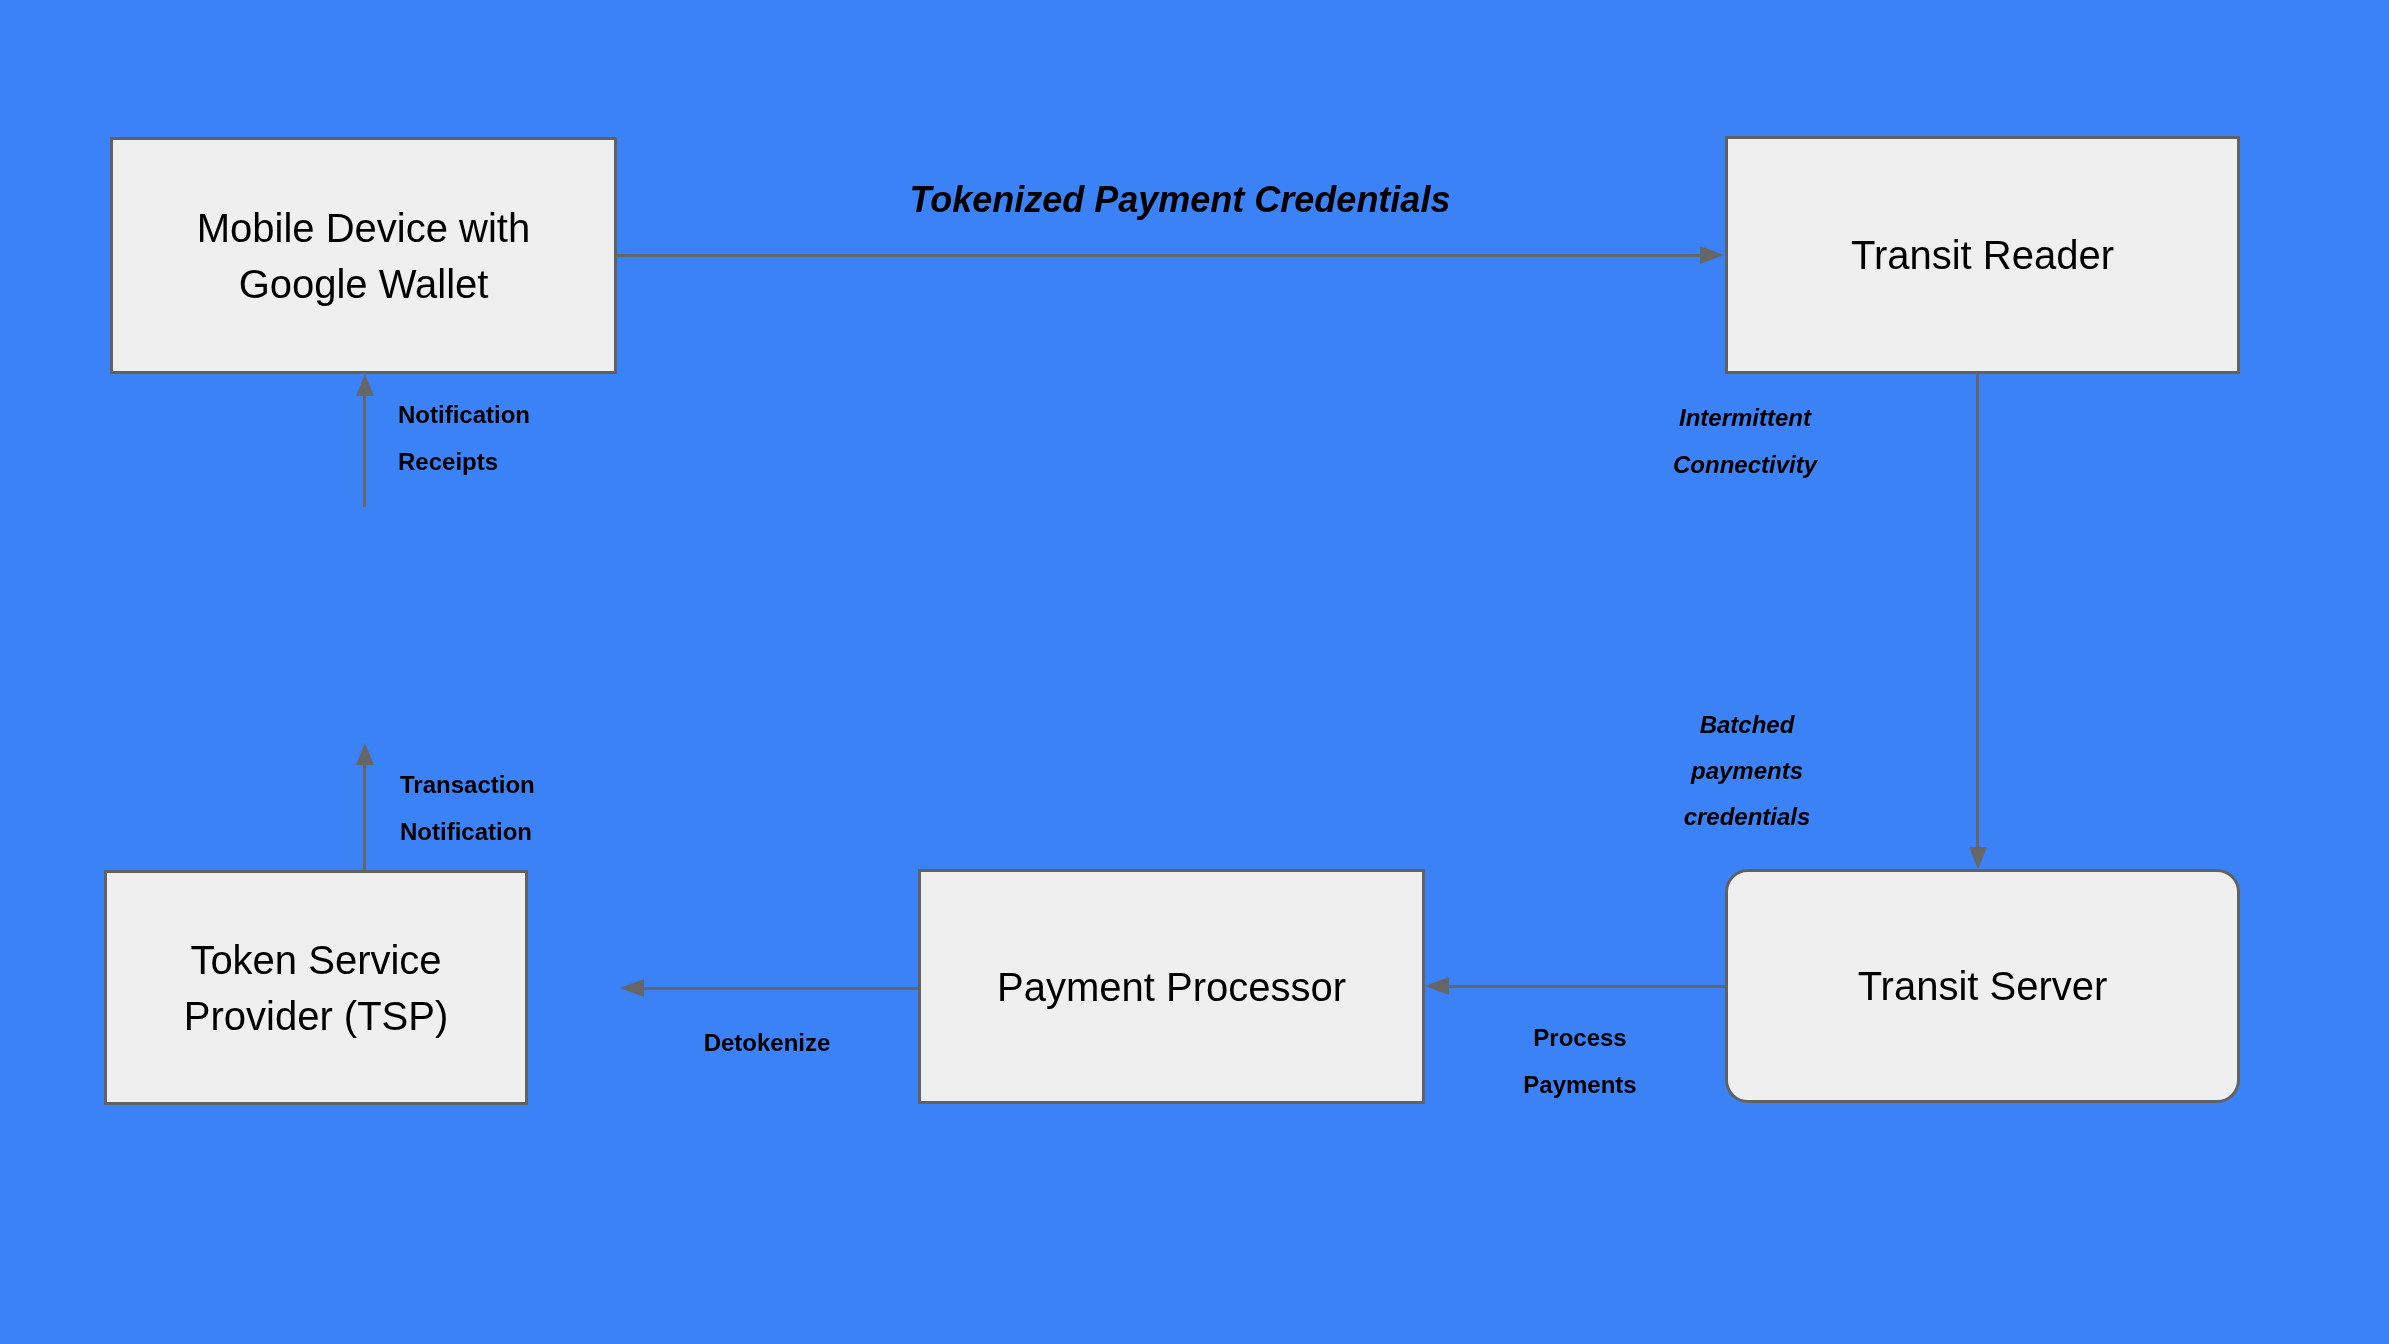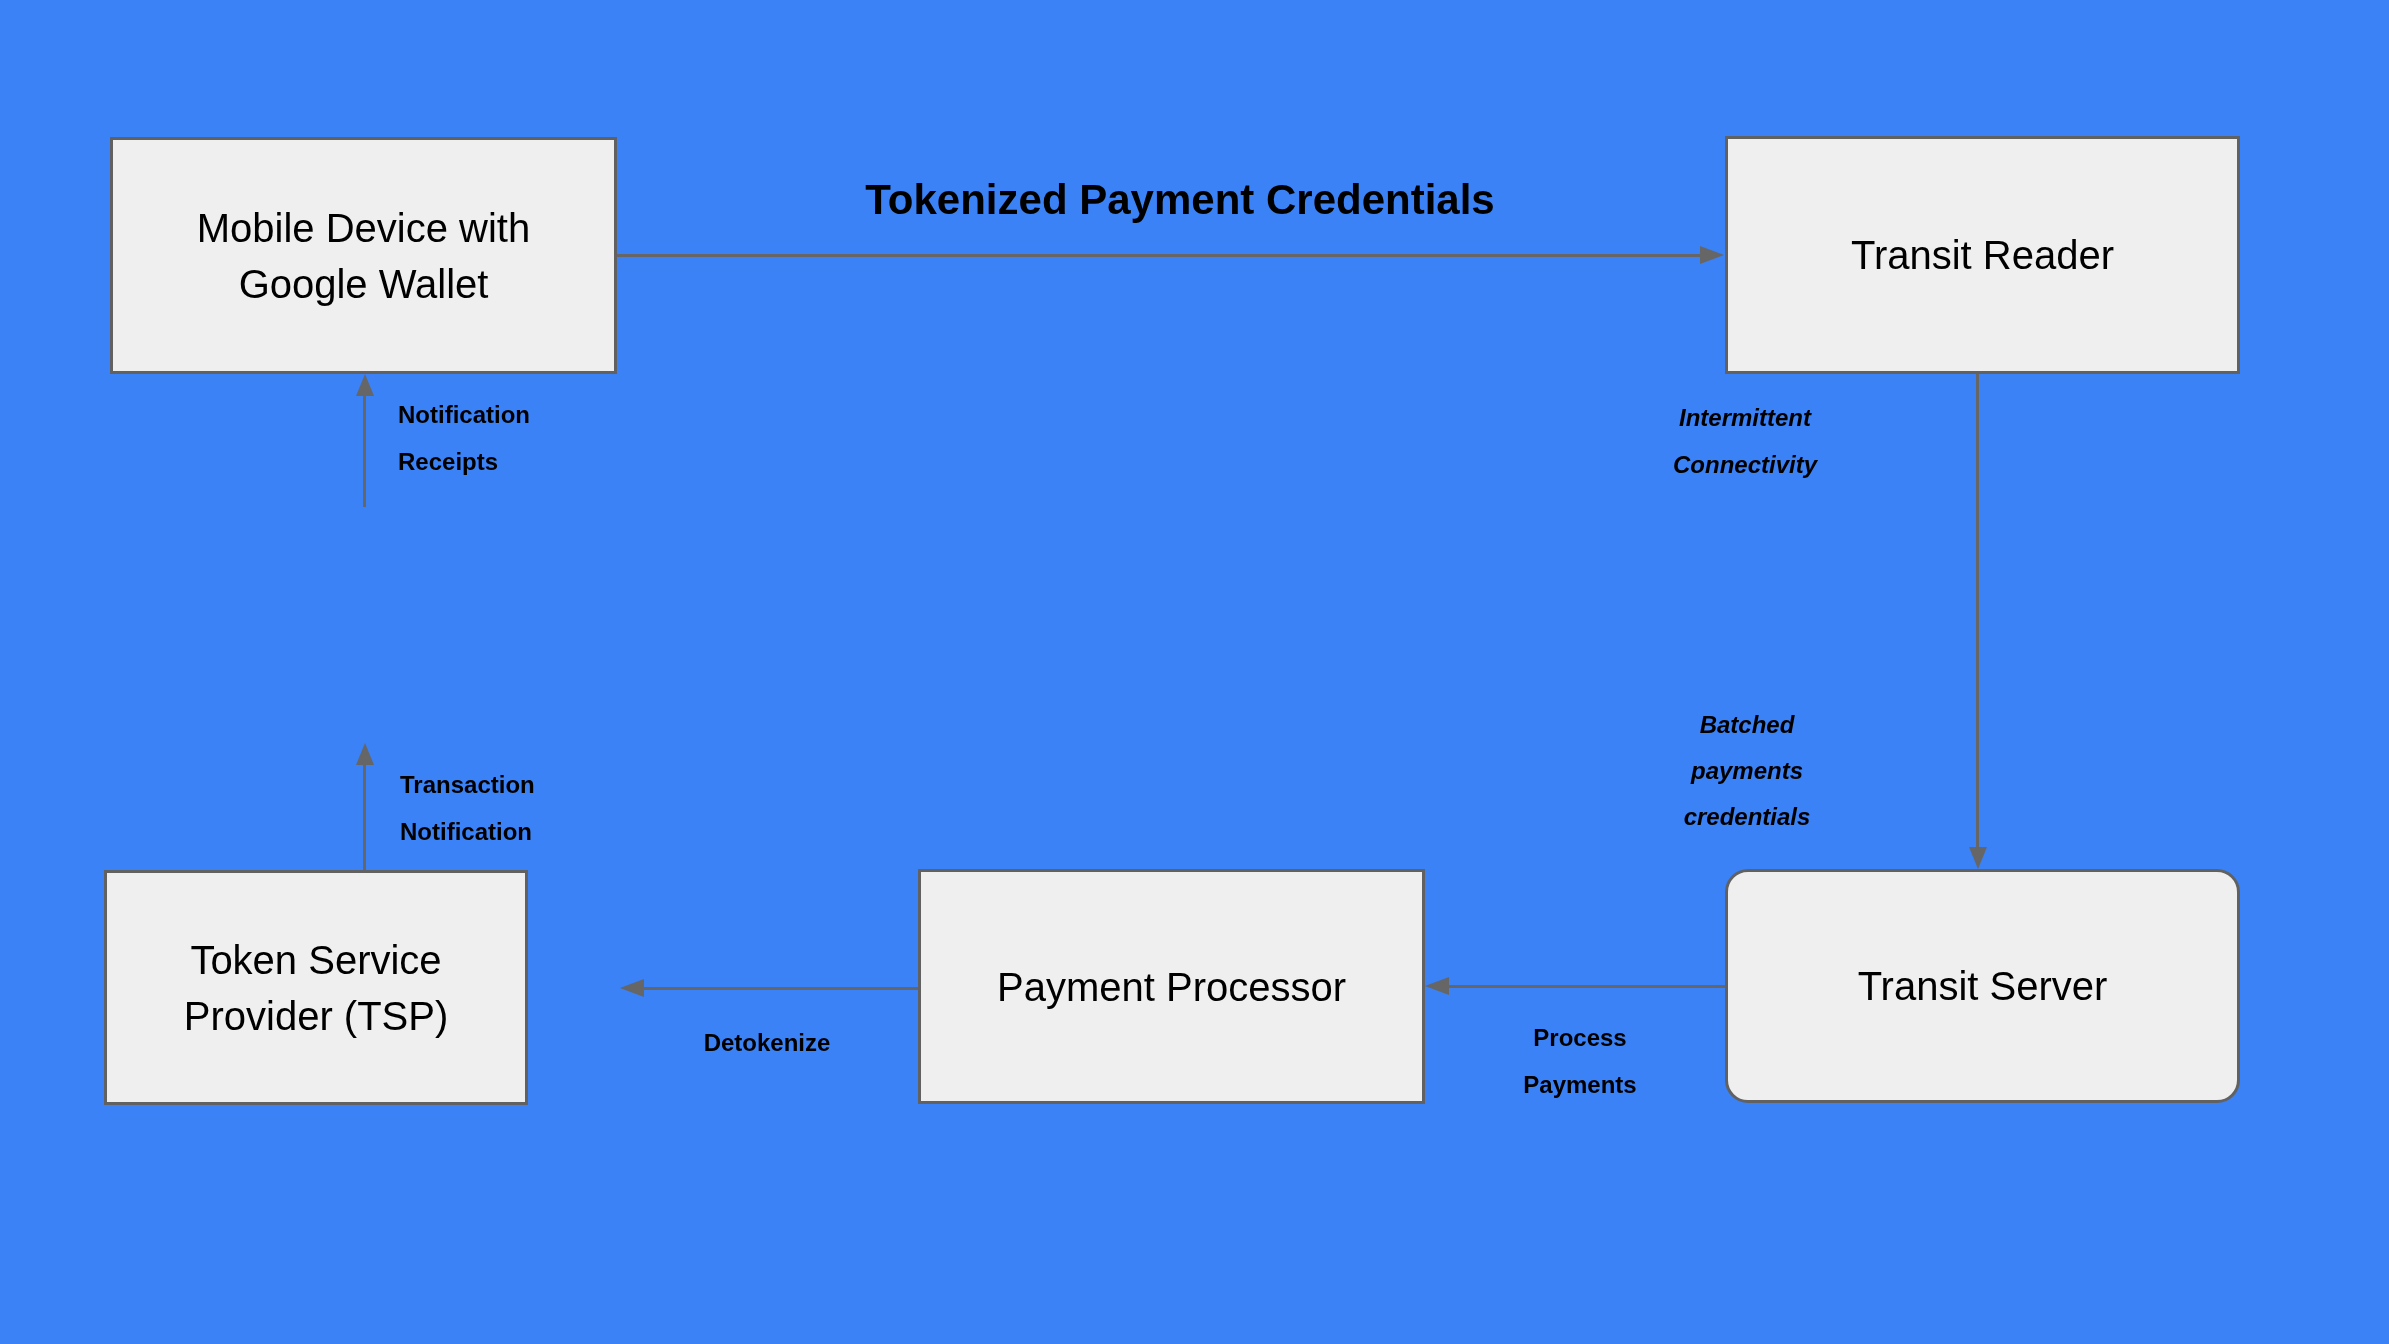--- a/index.html
+++ b/index.html
@@ -27,21 +27,21 @@
   .ah{position:absolute;width:0;height:0;}
   .ah-right{border-top:9px solid transparent;border-bottom:9px solid transparent;border-left:24px solid var(--arrow);}
   .ah-left {border-top:9px solid transparent;border-bottom:9px solid transparent;border-right:24px solid var(--arrow);}
   .ah-up   {border-left:9px solid transparent;border-right:9px solid transparent;border-bottom:22px solid var(--arrow);}
   .ah-down {border-left:9px solid transparent;border-right:9px solid transparent;border-top:22px solid var(--arrow);}
   .edge-label{
     position:absolute;font-weight:bold;color:var(--text);
     font-size:24px;line-height:47px;
   }
   .edge-label span{display:block;}
-  .edge-label.big{font-size:42px;line-height:52px;}
+  .edge-label.big{font-size:36px;line-height:52px;font-style:italic;}
   .align-right{text-align:center;font-style:italic;}
   .align-center{text-align:center;}
 </style>
 </head>
 <body>
 
 <div class="canvas">
 
   <div class="node" style="left:110px;top:137px;width:507px;height:237px;">
     <span>Mobile Device with</span>

